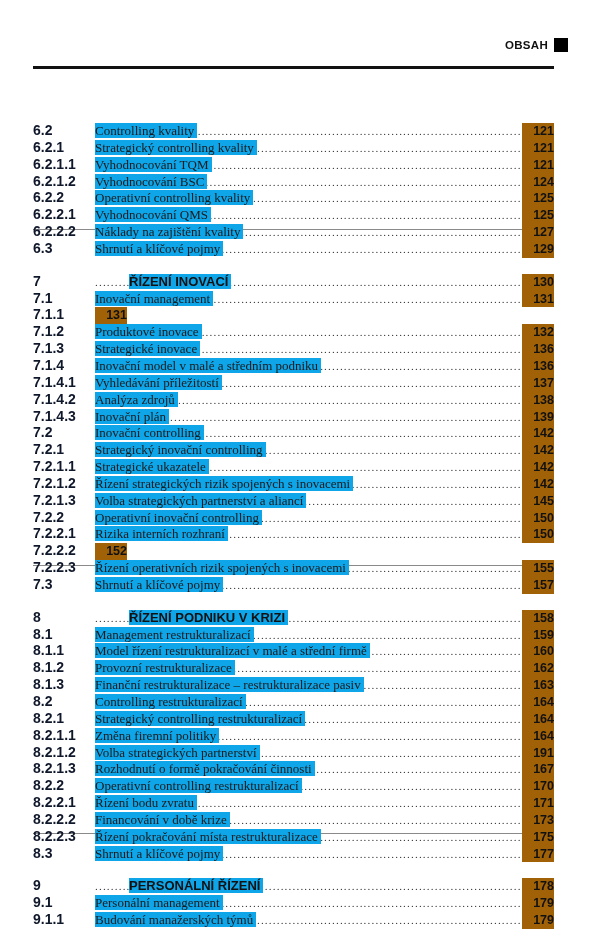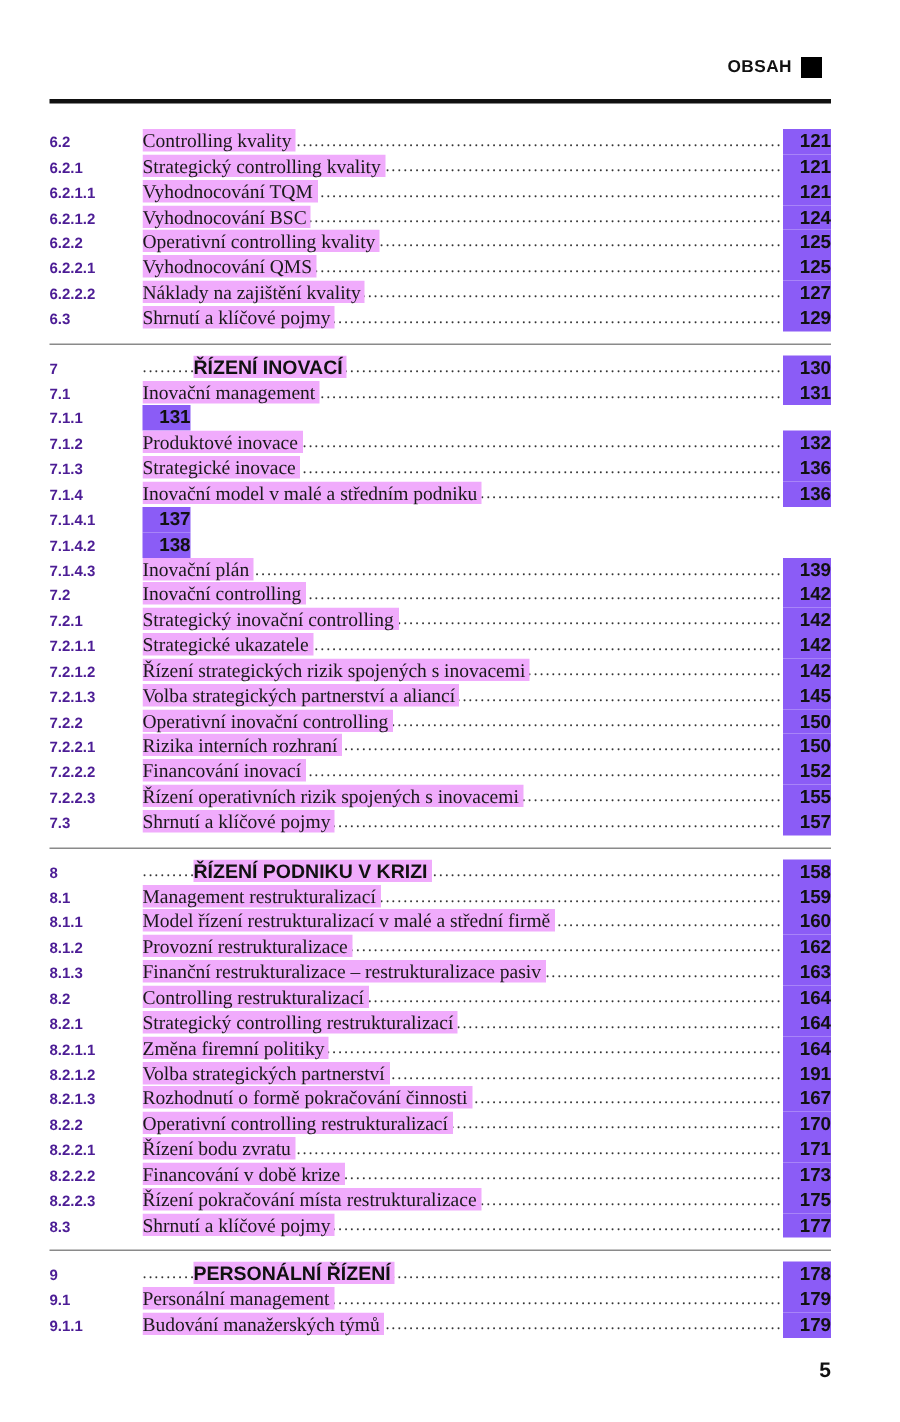--- a/index.html
+++ b/index.html
@@ -2,21 +2,21 @@
 <html><head>
   <meta charset="utf-8">
   <style>
     html, body { margin: 0; padding: 0; }
     body {
       width: 600px; height: 948px; background: #ffffff;
       position: relative; overflow: hidden;
       color: #1a1a1a;
     }
     .page-header {
-      position: absolute; top: 38px; right: 52px;
+      position: absolute; top: 38px; right: 32px;
       display: flex; align-items: center;
     }
     .header-label {
       font-family: "Liberation Sans", sans-serif; font-weight: bold;
       font-size: 11.5px; letter-spacing: 0.3px; color: #111;
     }
     .header-square {
       width: 14px; height: 14px; background: #000; margin-left: 6px;
     }
     .header-rule {
@@ -29,40 +29,40 @@
     .sep {
       height: 1px; background: #8a8a8a; margin: 8px 0 7px 0;
     }
     .row {
       display: flex; align-items: baseline; height: 16.85px; line-height: 16.85px;
       white-space: nowrap;
     }
     .num {
       width: 62px; flex: 0 0 62px;
       font-family: "Liberation Sans", sans-serif; font-weight: bold;
-      font-size: 10px; color: #4c1d95;
+      font-size: 14px; color: #0f172a; margin-top: 36px;
     }
     .title {
       font-family: "Liberation Serif", serif; font-size: 13px; color: #1a1a1a;
       overflow: hidden; flex: 1 1 auto; position: relative;
     }
     .title.chapter {
       font-family: "Liberation Sans", sans-serif; font-weight: bold; font-size: 13px; color: #111; padding-left: 34px;
     }
-    .title .t { background: #f0abfc; padding-right: 3px; position: relative; z-index: 1; }
+    .title .t { background: #0ea5e9; padding-right: 3px; position: relative; z-index: 1; }
     .title::after {
       content: "...................................................................................................................................................................................................................................";
       position: absolute; left: 0; right: 0; top: 0;
       font-family: "Liberation Serif", serif; font-weight: normal; font-size: 11px; letter-spacing: 1.2px;
       color: #333; overflow: hidden; z-index: 0; white-space: nowrap;
     }
     .page {
       flex: 0 0 28px; width: 28px; text-align: right;
       font-family: "Liberation Sans", sans-serif; font-weight: bold; font-size: 12.5px; color: #111;
-      background: #8b5cf6; position: relative; z-index: 1; padding-left: 4px;
+      background: #a16207; position: relative; z-index: 1; padding-left: 4px;
     }
     .page-number {
       position: absolute; right: 46px; top: 905px;
       font-family: "Liberation Sans", sans-serif; font-weight: bold; font-size: 14px; color: #111;
     }
   </style>
 </head>
 <body>
 
 <div class="page-header">
@@ -140,24 +140,26 @@
         <span class="title"><span class="t">Strategické inovace</span></span>
         <span class="page">136</span>
       </div>
       <div class="row">
         <span class="num">7.1.4</span>
         <span class="title"><span class="t">Inovační model v malé a středním podniku</span></span>
         <span class="page">136</span>
       </div>
       <div class="row">
         <span class="num">7.1.4.1</span>
+        <span class="title"><span class="t">Vyhledávání příležitostí</span></span>
         <span class="page">137</span>
       </div>
       <div class="row">
         <span class="num">7.1.4.2</span>
+        <span class="title"><span class="t">Analýza zdrojů</span></span>
         <span class="page">138</span>
       </div>
       <div class="row">
         <span class="num">7.1.4.3</span>
         <span class="title"><span class="t">Inovační plán</span></span>
         <span class="page">139</span>
       </div>
       <div class="row">
         <span class="num">7.2</span>
         <span class="title"><span class="t">Inovační controlling</span></span>
@@ -188,21 +190,20 @@
         <span class="title"><span class="t">Operativní inovační controlling</span></span>
         <span class="page">150</span>
       </div>
       <div class="row">
         <span class="num">7.2.2.1</span>
         <span class="title"><span class="t">Rizika interních rozhraní</span></span>
         <span class="page">150</span>
       </div>
       <div class="row">
         <span class="num">7.2.2.2</span>
-        <span class="title"><span class="t">Financování inovací</span></span>
         <span class="page">152</span>
       </div>
       <div class="row">
         <span class="num">7.2.2.3</span>
         <span class="title"><span class="t">Řízení operativních rizik spojených s inovacemi</span></span>
         <span class="page">155</span>
       </div>
       <div class="row">
         <span class="num">7.3</span>
         <span class="title"><span class="t">Shrnutí a klíčové pojmy</span></span>

